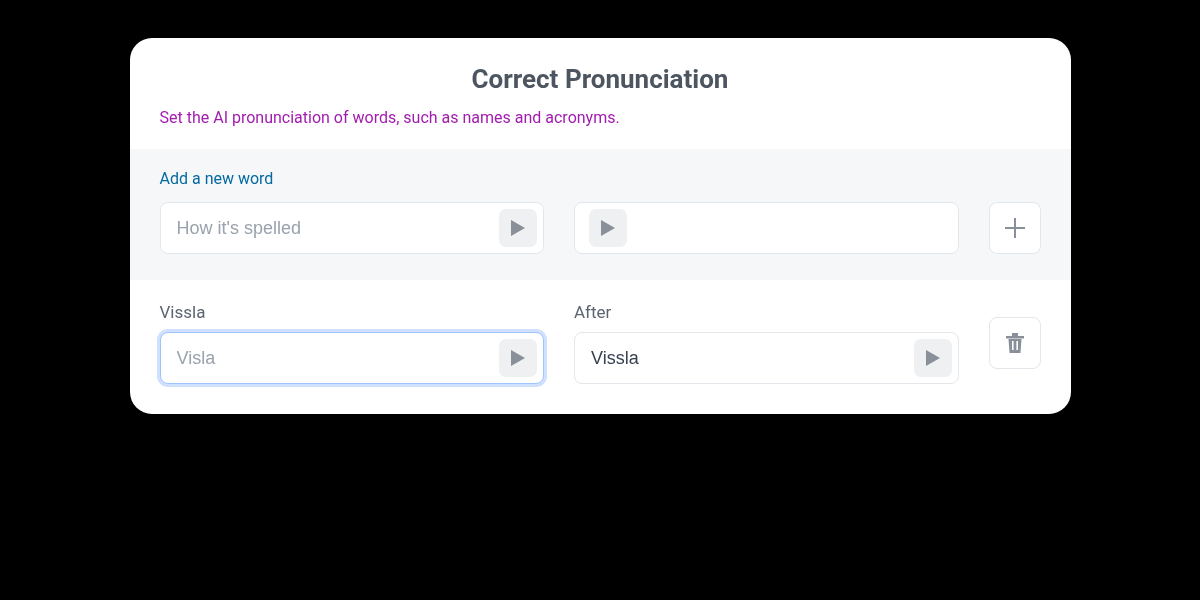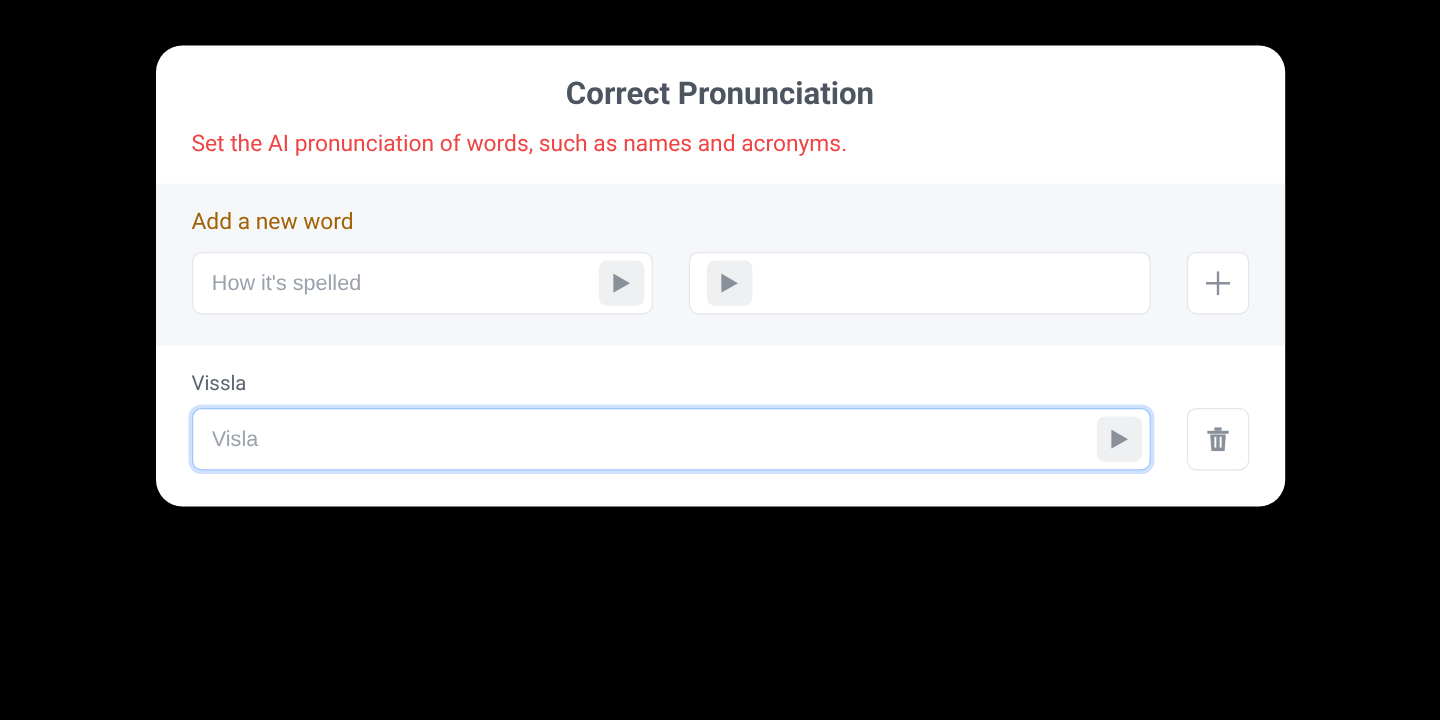--- a/index.html
+++ b/index.html
@@ -25,37 +25,37 @@
     padding: 26px 30px 22px 30px;
   }
   .title {
     text-align: center;
     font-size: 26px;
     font-weight: 700;
     color: #4d5560;
     margin: 0 0 14px 0;
   }
   .subtitle {
-    font-size: 19px;
-    color: #ef4444;
+    font-size: 16px;
+    color: #a21caf;
     margin: 0;
   }
   .add-section {
     background: #f6f7f8;
     padding: 20px 30px 26px 30px;
   }
   .section-label {
-    font-size: 19px;
-    color: #a16207;
+    font-size: 16px;
+    color: #0369a1;
     margin: 0 0 14px 0;
   }
   .row {
     display: flex;
     gap: 30px;
-    align-items: flex-end;
+    align-items: center;
   }
   .col {
     flex: 1;
     display: flex;
     flex-direction: column;
   }
   .col-label {
     font-size: 17px;
     color: #5b6470;
     margin-bottom: 10px;
@@ -172,20 +172,33 @@
           <button class="play-btn">
             <span>
               <svg width="14" height="16" viewBox="0 0 14 16">
                   <path d="M0 0 L14 8 L0 16 Z" fill="#8a9099"></path>
                 </svg>
             </span>
           </button>
         </div>
       </div>
 
+      <div class="col">
+        <div class="col-label">After</div>
+        <div class="inputwrap">
+          <input type="text" value="Vissla" style="">
+          <button class="play-btn">
+            <span>
+              <svg width="14" height="16" viewBox="0 0 14 16">
+                  <path d="M0 0 L14 8 L0 16 Z" fill="#8a9099"></path>
+                </svg>
+            </span>
+          </button>
+        </div>
+      </div>
 
       <button class="square-btn">
         <span>
           <svg width="18" height="20" viewBox="0 0 18 20">
             <rect x="0" y="3" width="18" height="2.5" fill="#8a9099"></rect>
             <rect x="6" y="0" width="6" height="3" fill="#8a9099"></rect>
             <path d="M2.5 6 H15.5 L14.5 20 H3.5 Z" fill="#8a9099"></path>
             <rect x="6" y="8" width="1.6" height="9" fill="#fff"></rect>
             <rect x="10.4" y="8" width="1.6" height="9" fill="#fff"></rect>
           </svg>

